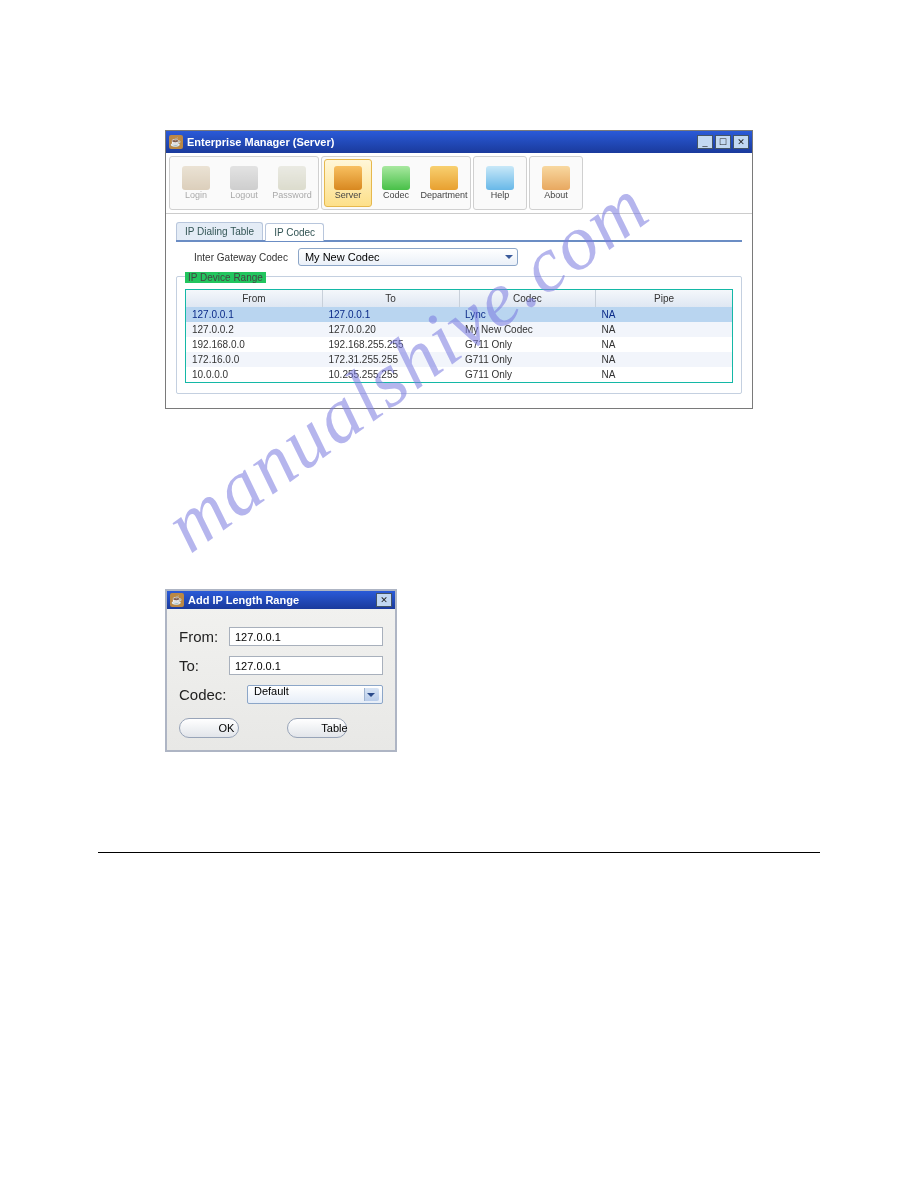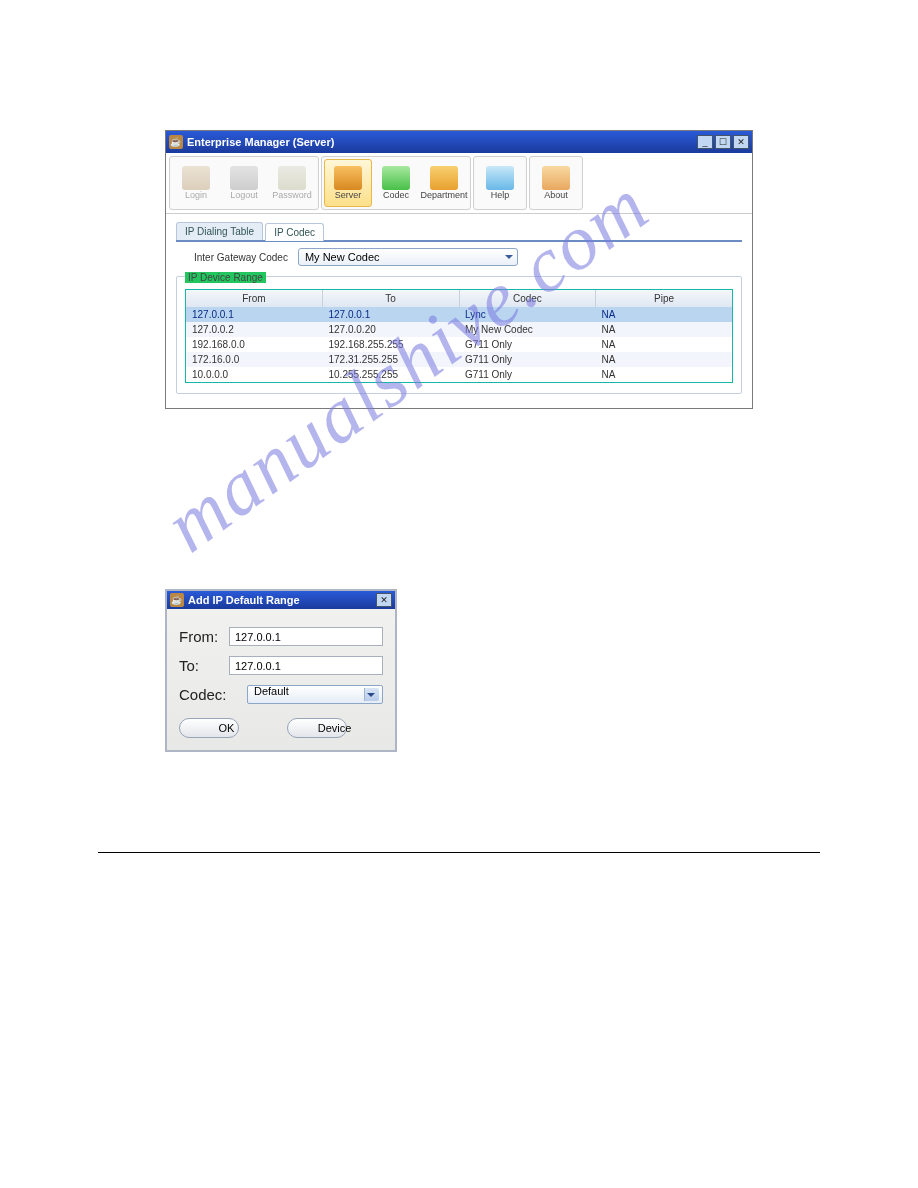--- a/index.html
+++ b/index.html
@@ -190,21 +190,21 @@
               </div>
             </div>
         </div>
       </div>
     </div>
   </div>
 
   <div class="window2">
     <div class="titlebar">
       <span class="java-icon">☕</span>
-      <span class="title-text">Add IP Default Range</span>
+      <span class="title-text">Add IP Length Range</span>
       <div class="win-controls">
         <div class="win-btn">✕</div>
       </div>
     </div>
     <div class="body">
       <div class="form-row">
         <span class="flabel">From:</span>
         <input class="text-input" value="127.0.0.1" style="">
       </div>
       <div class="form-row">
@@ -212,21 +212,21 @@
         <input class="text-input" value="127.0.0.1" style="">
       </div>
       <div class="form-row">
         <span class="flabel">Codec:</span>
         <div class="combo2">
           <span>Default</span>
         </div>
       </div>
       <div class="btn-row">
         <div class="pill-btn">OK</div>
-        <div class="pill-btn">Device</div>
+        <div class="pill-btn">Table</div>
       </div>
     </div>
   </div>
 
 </div>
 
 <div class="watermark">manualshive.com</div>
 <hr class="pagesep">
 
 </body></html>

